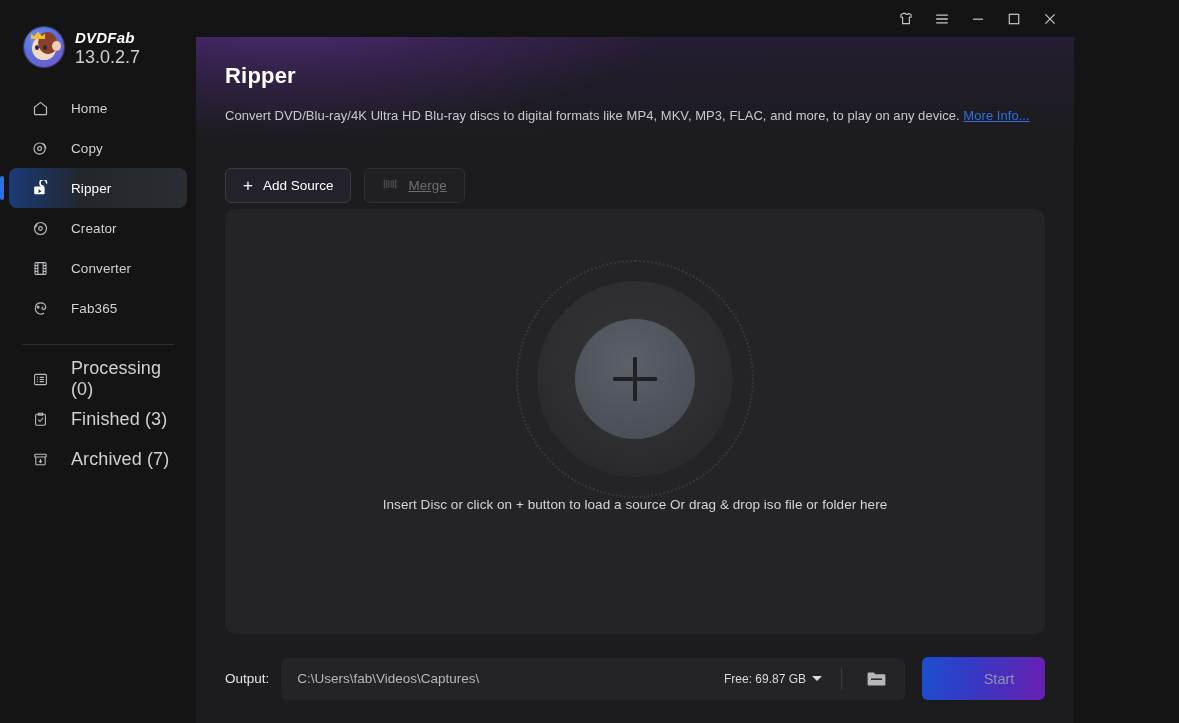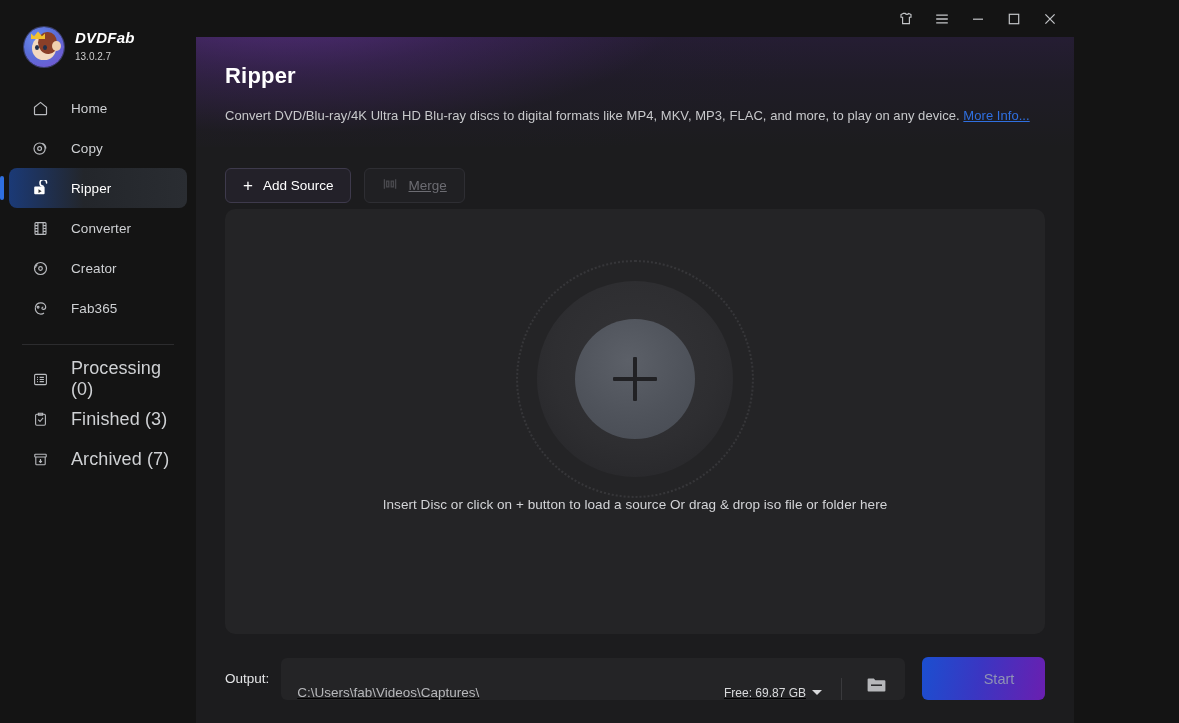--- a/index.html
+++ b/index.html
@@ -64,21 +64,21 @@
     position: absolute; right: 3px; top: 14px;
     width: 9px; height: 10px; border-radius: 50%;
     background: #f0cfae;
   }
   .brand-text { margin-left: 11px; }
   .brand-name {
     font-size: 15px; font-weight: bold; color: #ffffff;
     font-style: italic; letter-spacing: .2px; line-height: 16px;
   }
   .brand-ver {
-    font-size: 10px; color: #cfcfcf; margin-top: 4px; line-height: 14px;
+    font-size: 18px; color: #cfcfcf; margin-top: 4px; line-height: 14px;
   }
 
   .nav { margin-top: 16px; }
   .nav-item {
     position: relative;
     display: flex; align-items: center;
     height: 40px;
     margin: 0 9px;
     padding-left: 23px;
     border-radius: 8px;
@@ -222,24 +222,23 @@
     display: flex; align-items: center;
     padding: 0 29px 0 29px;
     gap: 0;
   }
   .out-label {
     font-size: 13.5px; color: #e4e5e7; margin-right: 12px; white-space: nowrap;
   }
   .out-field {
     flex: 1 1 auto; height: 42px;
     background: #242426; border-radius: 6px;
-    display: flex; align-items: flex-end;
+    display: flex; align-items: center;
     padding: 0 14px 0 16px;
     gap: 10px;
-    text-decoration: underline;
   }
   .out-path {
     flex: 1 1 auto; font-size: 13.5px; color: #b6b7ba;
     white-space: nowrap; overflow: hidden; text-overflow: ellipsis;
     cursor: text;
   }
   .out-free {
     font-size: 12px; color: #d9dadc; display: flex; align-items: center;
     gap: 6px; cursor: pointer; white-space: nowrap;
   }
@@ -313,38 +312,38 @@
             <path d="M3.2 6.6h8.4a1 1 0 0 1 1 1v5.6a1 1 0 0 1-1 1H3.2a1 1 0 0 1-1-1V7.6a1 1 0 0 1 1-1z" fill="#ffffff"></path>
             <path d="M6.5 9.3l3.1 1.9-3.1 1.9z" fill="#2a2d32"></path>
             <path d="M11.2 6.2a3.3 3.3 0 1 1 3.4-3.3" fill="none" stroke="#ffffff" stroke-width="1.5" stroke-linecap="round"></path>
           </svg>
         </span>
         <span class="label">Ripper</span>
       </div>
 
       <div class="nav-item">
         <span class="ico">
+          <svg width="17" height="17" viewBox="0 0 17 17" fill="none" stroke="#b9bbbf" stroke-width="1.2">
+            <circle cx="8.5" cy="8.5" r="6"></circle>
+            <circle cx="8.5" cy="8.5" r="1.8"></circle>
+            <path d="M5.4 4.6a5.9 5.9 0 0 0-2 3.1"></path>
+          </svg>
+        </span>
+        <span class="label">Creator</span>
+      </div>
+
+      <div class="nav-item">
+        <span class="ico">
           <svg width="17" height="17" viewBox="0 0 17 17" fill="none" stroke="#b9bbbf" stroke-width="1.1">
             <rect x="3" y="2.6" width="11" height="11.8" rx="1"></rect>
             <path d="M5.9 2.6v11.8M11.1 2.6v11.8"></path>
             <path d="M3 5.6h2.9M3 8.5h2.9M3 11.4h2.9M11.1 5.6H14M11.1 8.5H14M11.1 11.4H14"></path>
           </svg>
         </span>
         <span class="label">Converter</span>
-      </div>
-
-      <div class="nav-item">
-        <span class="ico">
-          <svg width="17" height="17" viewBox="0 0 17 17" fill="none" stroke="#b9bbbf" stroke-width="1.2">
-            <circle cx="8.5" cy="8.5" r="6"></circle>
-            <circle cx="8.5" cy="8.5" r="1.8"></circle>
-            <path d="M5.4 4.6a5.9 5.9 0 0 0-2 3.1"></path>
-          </svg>
-        </span>
-        <span class="label">Creator</span>
       </div>
 
       <div class="nav-item">
         <span class="ico">
           <svg width="17" height="17" viewBox="0 0 17 17" fill="none" stroke="#b9bbbf" stroke-width="1.15">
             <path d="M3.4 7.4c.4-2.6 2.7-4.5 5.4-4.5 3 0 4.9 2 4.9 4.2 0 1.5-1 2.3-2.2 2.3-1 0-1.6-.5-1.6-1.2 0-.8.7-1.2 1.4-1.2"></path>
             <path d="M3.4 7.4c-.5 3 1.4 6.1 4.6 6.6 1.6.2 3-.2 4-1"></path>
             <circle cx="6.1" cy="7.2" r=".9"></circle>
           </svg>
         </span>

